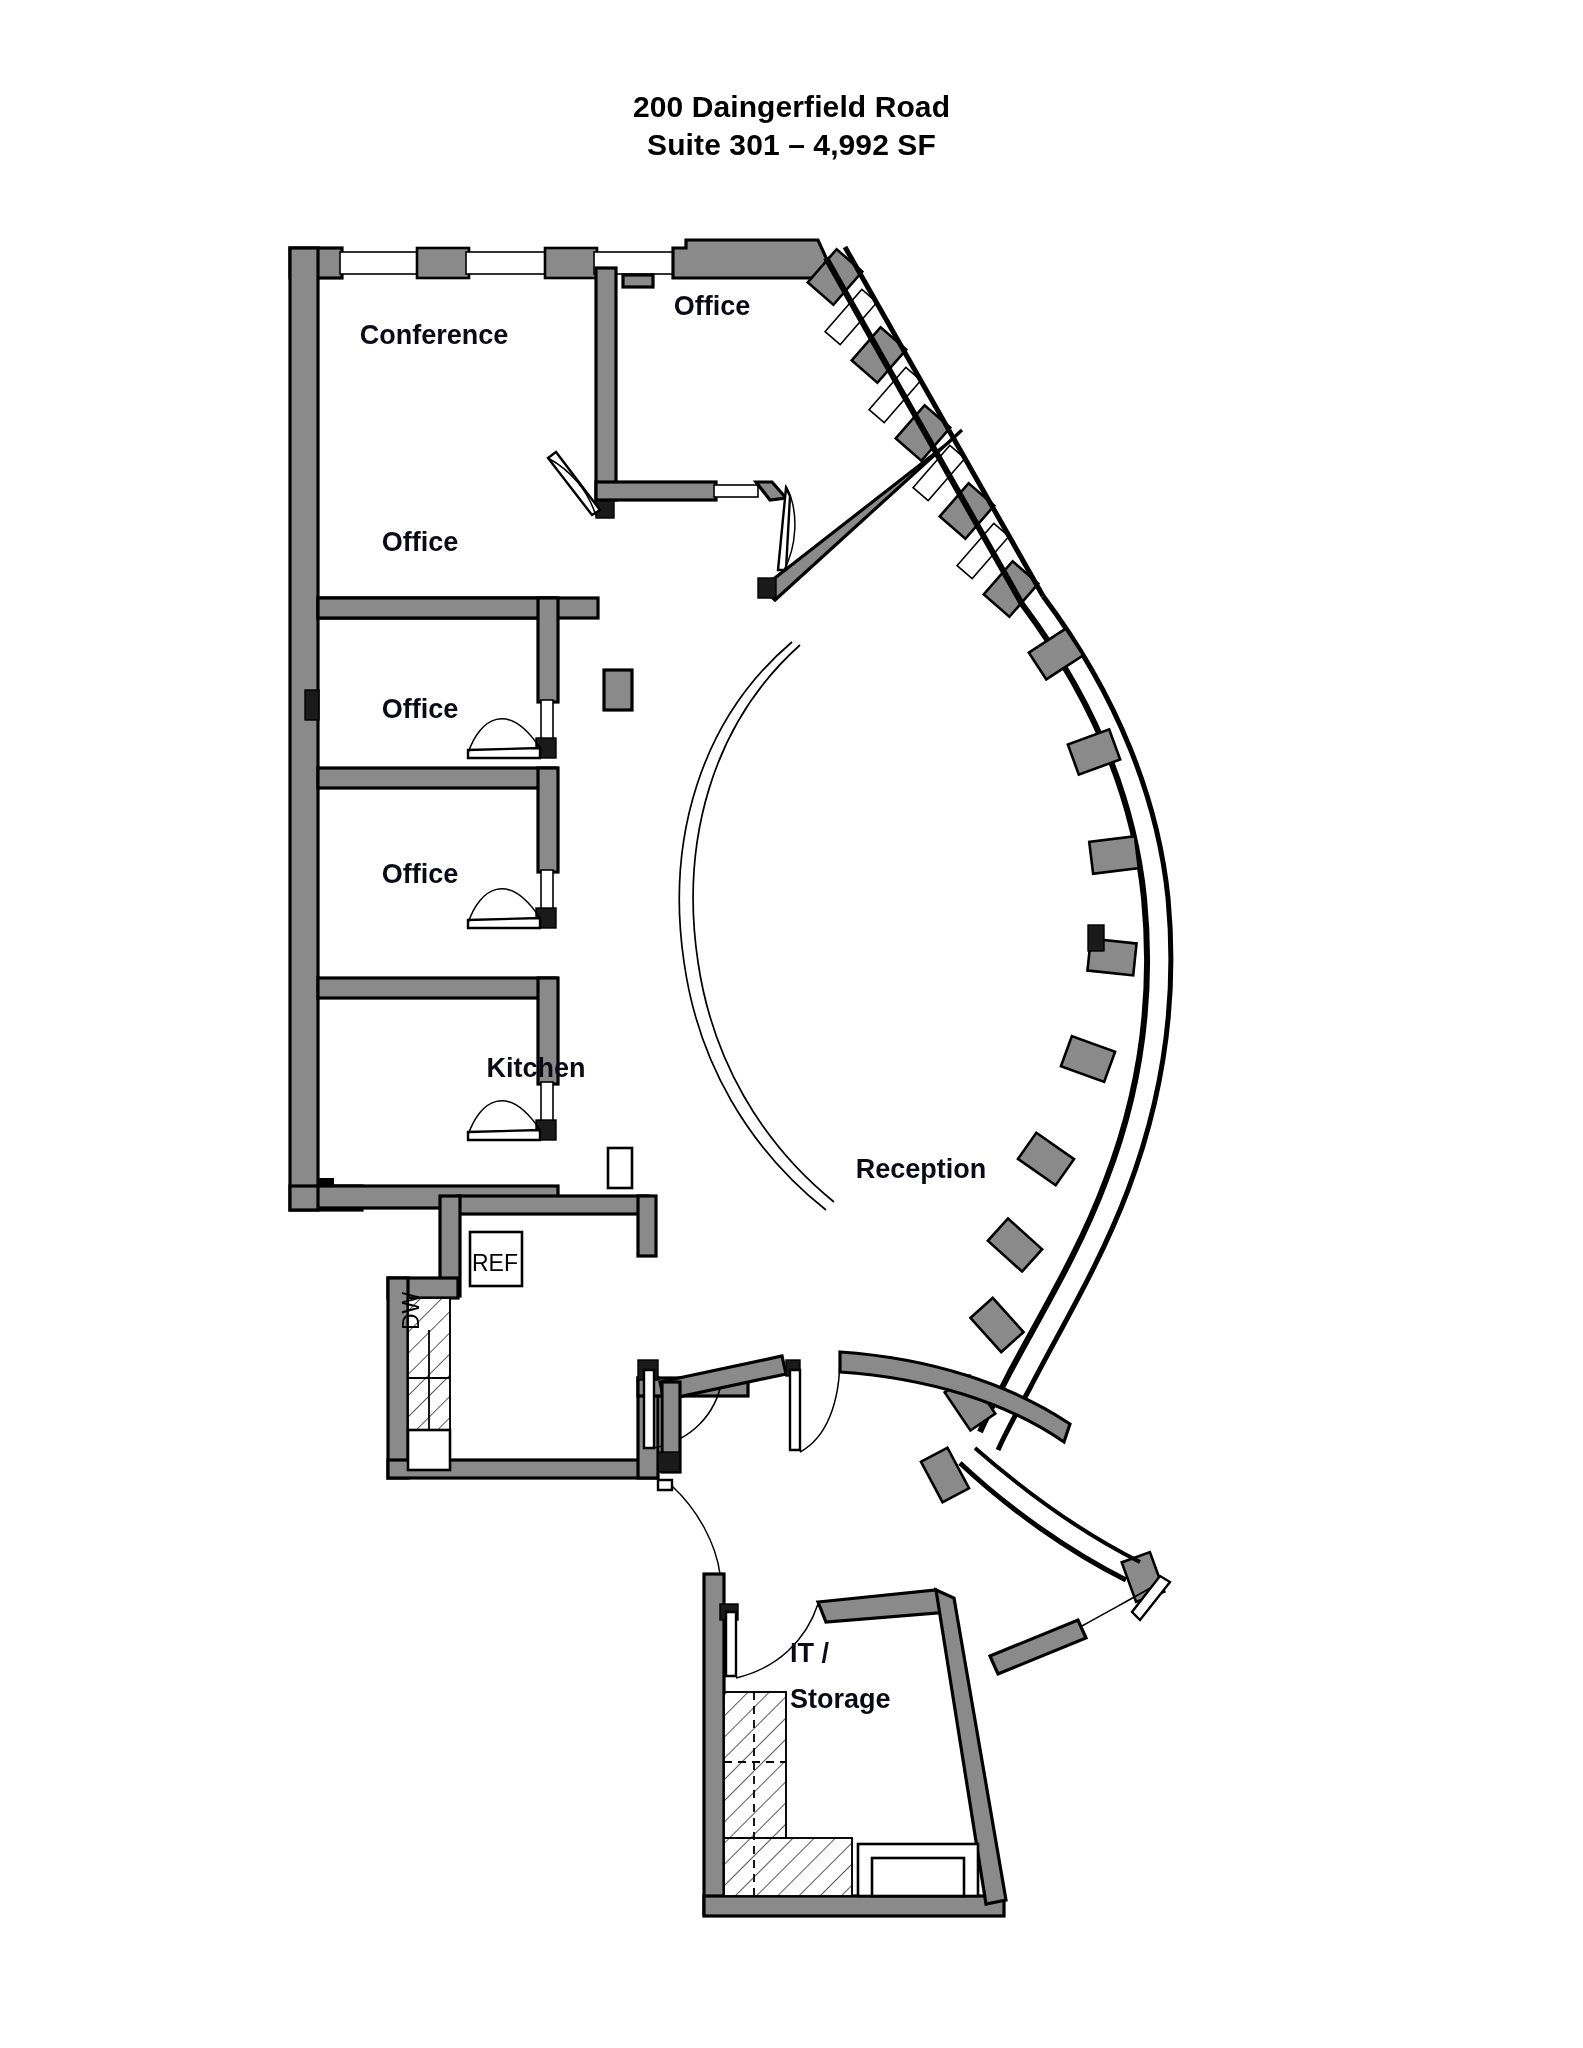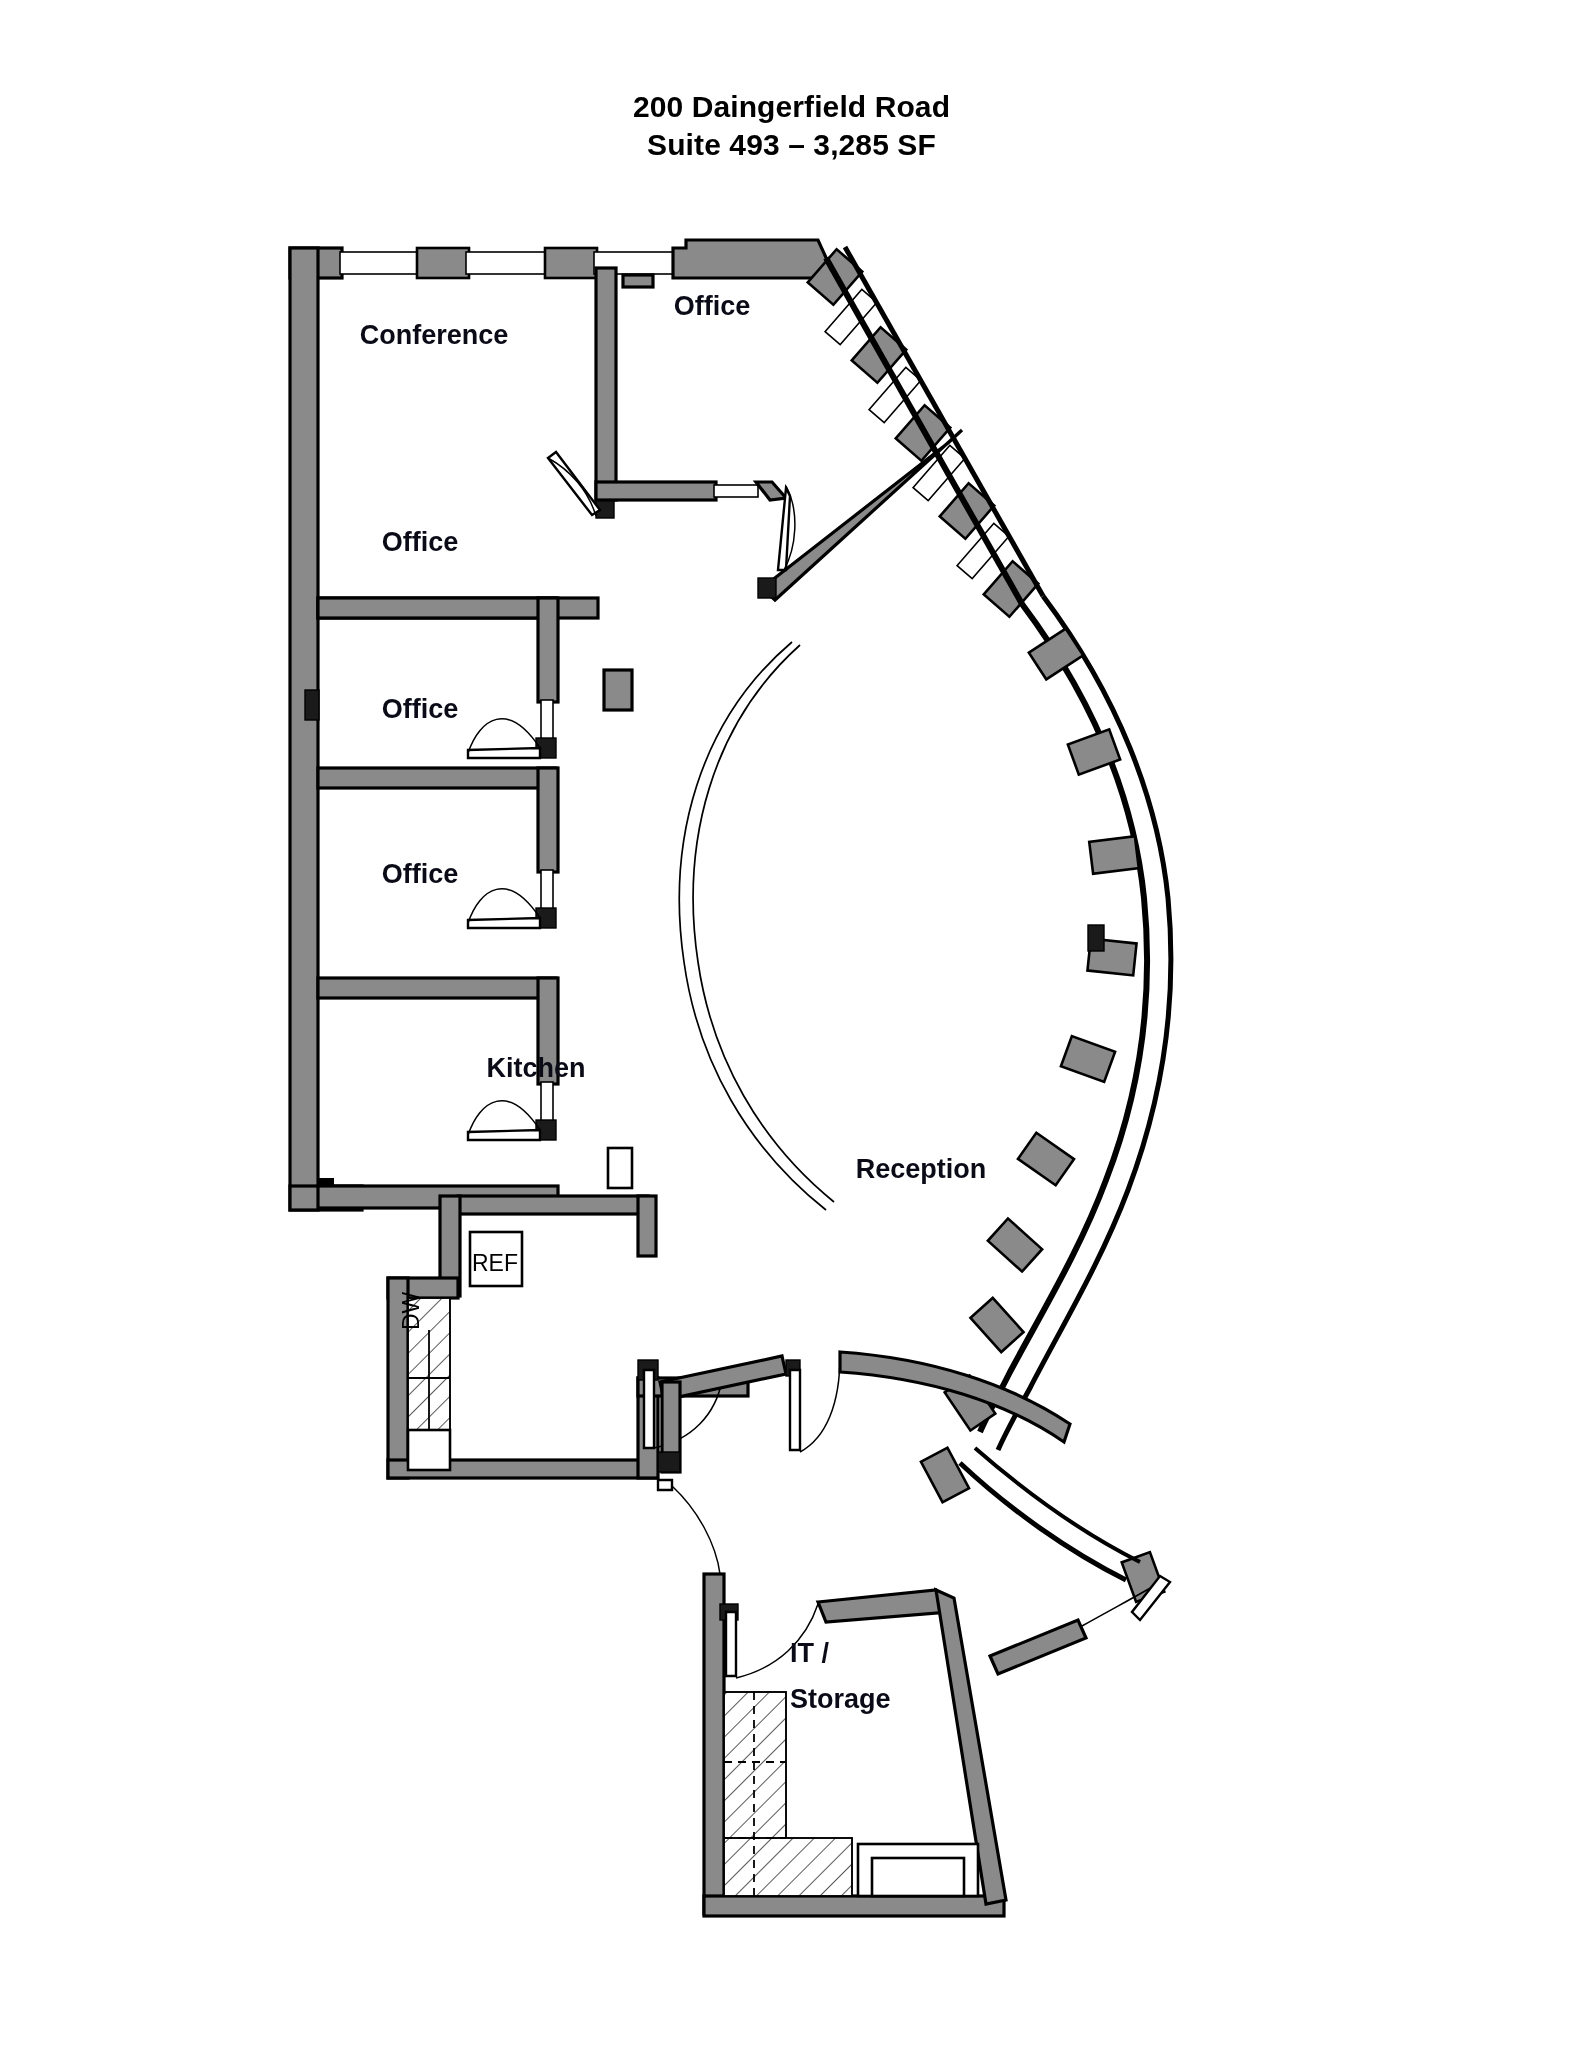--- a/index.html
+++ b/index.html
@@ -69,21 +69,21 @@
   .hatch-fill { fill: url(#diag-hatch); stroke: #000000; stroke-width: 1.9; }
   .jamb { fill: #1a1a1a; stroke: #000000; stroke-width: 1.4; }
 </style>
 </head>
 <body>
 
 <div id="sheet">
 
   <div class="title-block">
     <div class="title-line">200 Daingerfield Road</div>
-    <div class="title-line">Suite 493 – 3,285 SF</div>
+    <div class="title-line">Suite 301 – 4,992 SF</div>
   </div>
 
   <svg id="plan-svg" viewBox="0 0 1583 2048">
     <defs>
       <pattern id="diag-hatch" patternUnits="userSpaceOnUse" width="15" height="15" patternTransform="rotate(45)">
         <rect width="15" height="15" fill="#ffffff"></rect>
         <line x1="0" y1="0" x2="0" y2="15" stroke="#000000" stroke-width="1.3"></line>
       </pattern>
     </defs>
 

